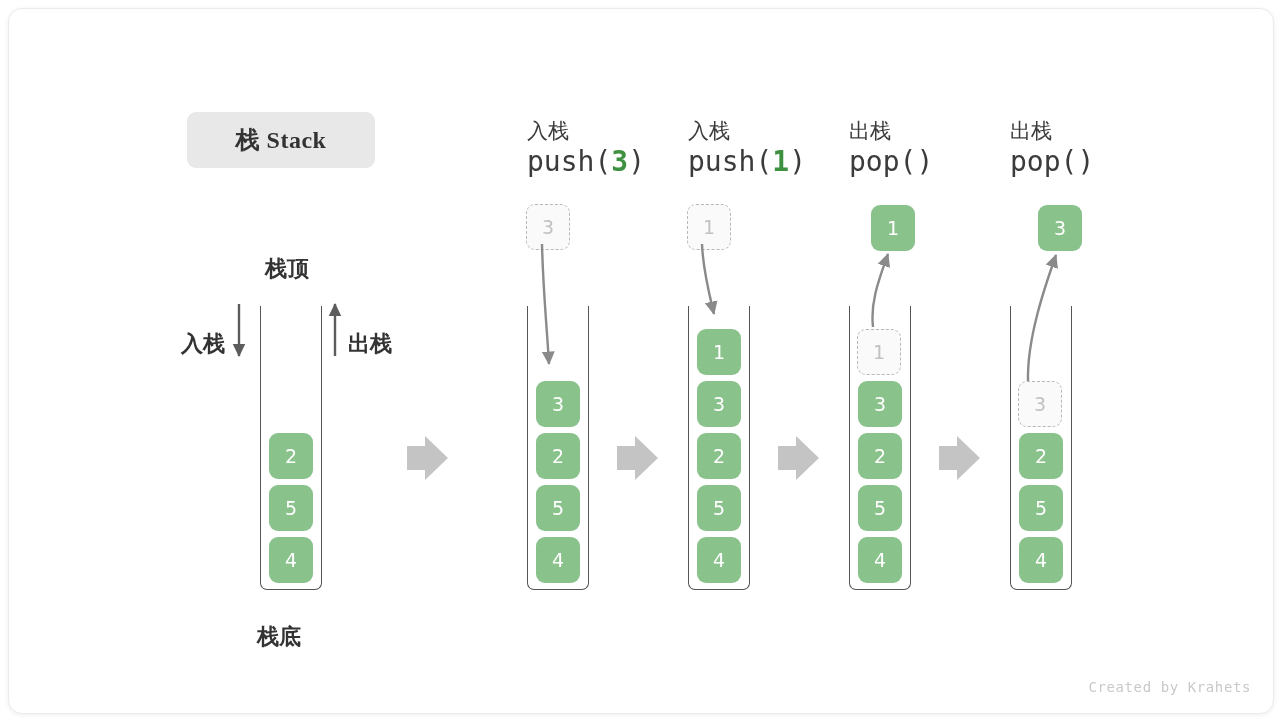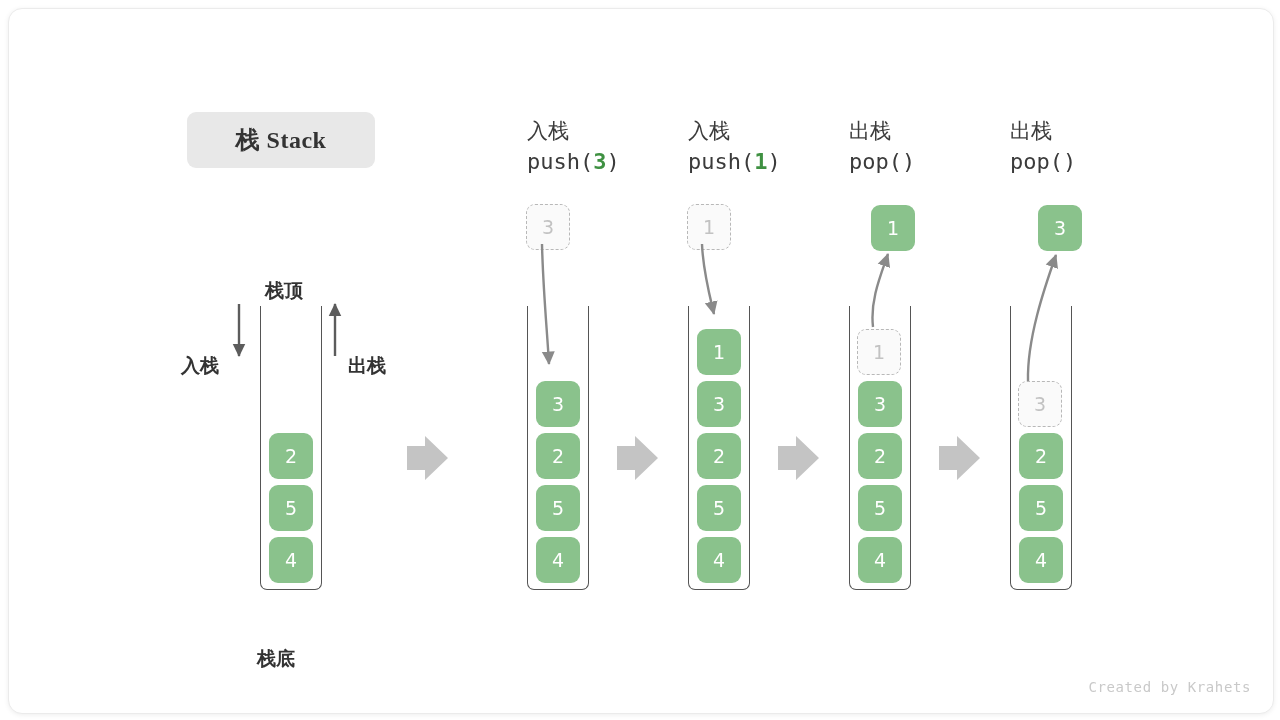--- a/index.html
+++ b/index.html
@@ -45,42 +45,41 @@
     font-size: 24px;
     font-weight: bold;
     color: #333333;
     letter-spacing: 0.5px;
   }
 
   
   .cjk-label {
     font-family: "DejaVu Sans", "Liberation Sans", sans-serif;
     font-weight: bold;
-    font-size: 19px;
+    font-size: 22px;
     color: #333333;
     white-space: nowrap;
-    margin-top: 24px;
   }
 
   
   .col-header {
     white-space: nowrap;
     color: #3b3b3b;
   }
   .col-header .cn {
     display: block;
     font-family: "DejaVu Sans", "Liberation Sans", sans-serif;
     font-size: 21px;
     line-height: 30px;
     color: #3b3b3b;
   }
   .col-header .code {
     display: block;
     font-family: "DejaVu Sans Mono", "Liberation Mono", monospace;
-    font-size: 22px;
+    font-size: 28px;
     line-height: 32px;
     color: #3b3b3b;
     letter-spacing: 0px;
   }
   .col-header .code .arg {
     color: #3f9142;
     font-weight: bold;
   }
 
   

